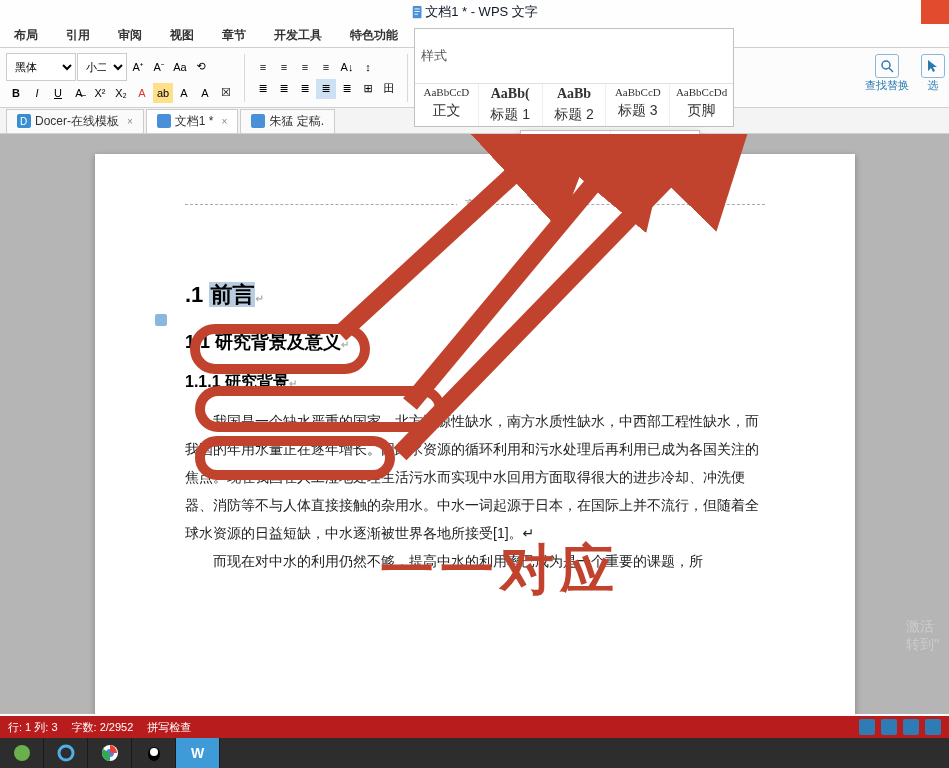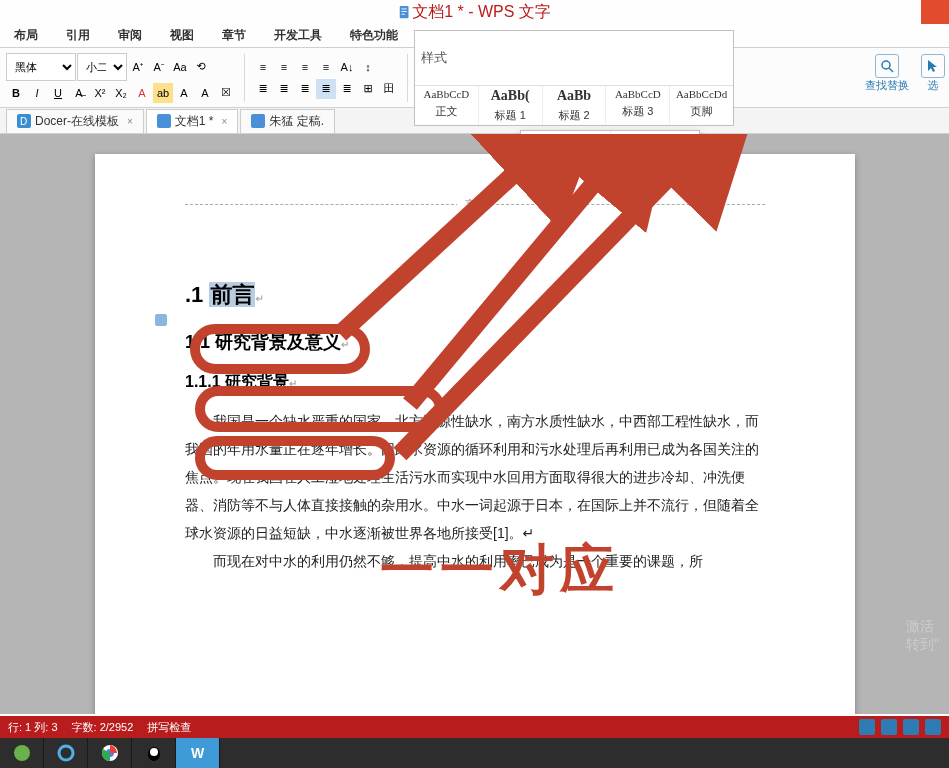--- a/index.html
+++ b/index.html
@@ -1,19 +1,19 @@
 <!DOCTYPE html>
 <html><head>
 <meta charset="utf-8">
 <style>
 * { margin: 0; padding: 0; box-sizing: border-box; font-family: "Microsoft YaHei", sans-serif; }
 body { background: #fff; width: 949px; height: 768px; overflow: hidden; position: relative; }
 
 .title-bar { height: 24px; background: #fefefe; display: flex; align-items: center; justify-content: center; position: relative; }
-.title-bar .title-text { font-size: 16px; color: #b91c1c; }
+.title-bar .title-text { font-size: 13px; color: #0f172a; }
 .title-bar .close-btn { position: absolute; right: 0; top: 0; width: 28px; height: 24px; background: #e34b2e; }
 
 .menu-bar { height: 24px; background: #fefefe; display: flex; align-items: center; border-bottom: 1px solid #d0d0d0; }
 .menu-item { padding: 0 14px; font-size: 12px; color: #333; cursor: pointer; font-weight: bold; }
 
 .ribbon { height: 60px; background: #fcfcfc; border-bottom: 1px solid #d0d0d0; display: flex; align-items: center; position: relative; }
 .font-select { height: 28px; border: 1px solid #ccc; font-size: 11px; padding: 0 4px; background: #fff; }
 .font-name { width: 70px; }
 .font-size { width: 50px; }
 .btn-small { width: 20px; height: 20px; border: 1px solid transparent; background: transparent; font-size: 11px; display: inline-flex; align-items: center; justify-content: center; cursor: pointer; }
@@ -21,21 +21,21 @@
 .ribbon-col { display: flex; flex-direction: column; gap: 2px; padding: 4px 6px; }
 .sep { width: 1px; height: 48px; background: #d8d8d8; margin: 0 2px; }
 
 .styles-panel { border: 1px solid #c0c0c0; background: #fff; width: 320px; margin-left: 4px; position: relative; }
 .styles-header { font-size: 13px; color: #555; padding: 18px 6px; border-bottom: 1px solid #e0e0e0; }
 .styles-row { display: flex; justify-content: center; }
 .style-item { flex: 1; text-align: center; padding: 2px 2px; cursor: pointer; border-right: 1px solid #eee; }
 .style-item:last-child { border-right: none; }
 .style-sample { font-size: 11px; color: #333; font-family: serif; white-space: nowrap; overflow: hidden; }
 .style-sample.big { font-size: 14px; font-weight: bold; }
-.style-name { font-size: 11px; color: #333; margin-top: 4px; }
+.style-name { font-size: 14px; color: #333; margin-top: 4px; }
 
 .right-tools { position: absolute; right: 4px; top: 6px; display: flex; gap: 12px; align-items: center; }
 .right-tool { display: flex; flex-direction: column; align-items: center; font-size: 11px; color: #2a7ab0; cursor: pointer; }
 .right-tool .icon { width: 24px; height: 24px; border: 1px solid #8bb8d8; border-radius: 3px; display: flex; align-items: center; justify-content: center; }
 
 .doc-tabs { height: 26px; background: #f4f4f4; border-bottom: 1px solid #d0d0d0; display: flex; align-items: center; padding-left: 6px; gap: 0; }
 .doc-tab { height: 24px; display: flex; align-items: center; padding: 0 10px; font-size: 12px; color: #333; background: #fafafa; border: 1px solid #ccc; border-bottom: none; margin-right: 2px; cursor: pointer; }
 .doc-tab .close-x { margin-left: 8px; color: #888; font-size: 10px; }
 .doc-tab.active { background: #fff; }
 

